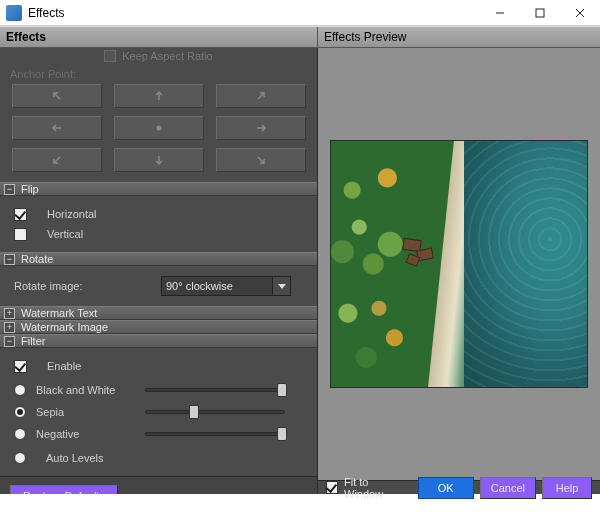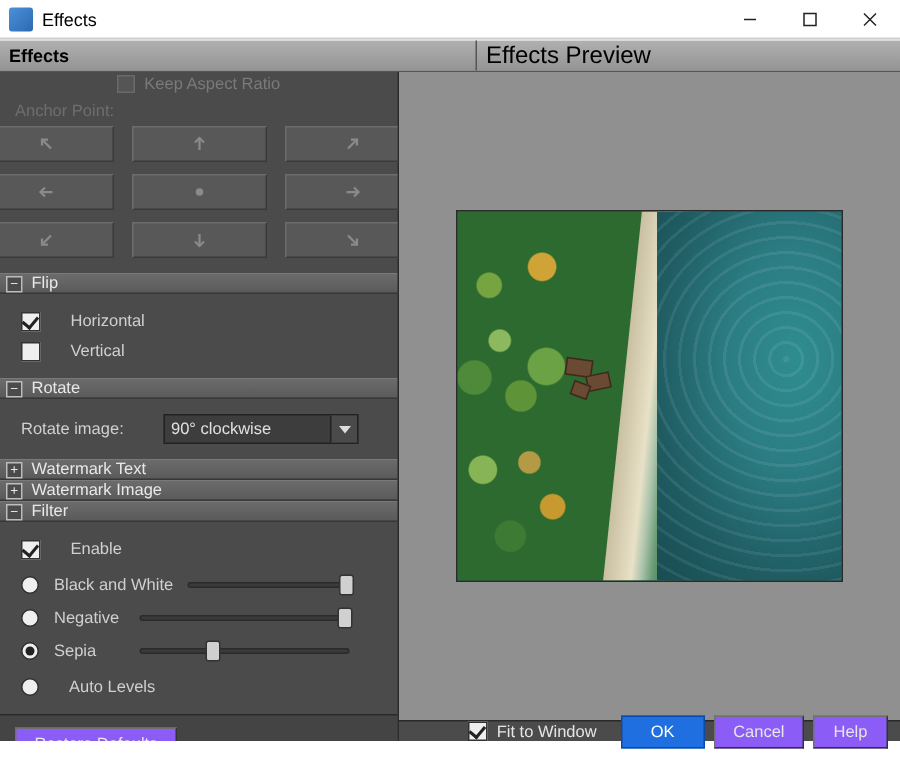--- a/index.html
+++ b/index.html
@@ -6,24 +6,24 @@
   body { width: 600px; height: 522px; background: #fff; overflow: hidden; }
   
   .titlebar { height: 26px; background: #fff; border-bottom: 1px solid #d0d0d0; display: flex; align-items: center; }
   .titlebar .app-icon { width: 16px; height: 16px; margin: 0 6px; background: linear-gradient(135deg,#4a90d9,#2c6ab2); border-radius: 2px; }
   .titlebar .title { flex: 1; color: #000; font-size: 12px; }
   .winbtn { width: 40px; height: 100%; display: flex; align-items: center; justify-content: center; }
   .winbtn svg { width: 10px; height: 10px; stroke: #222; stroke-width: 1; fill: none; }
   
   .panel-headers { height: 22px; display: flex; background: linear-gradient(#b0b0b0,#949494); border-top:1px solid #ddd; border-bottom:1px solid #555; }
   .panel-headers .ph-left { width: 318px; border-right:1px solid #555; padding-left:6px; font-weight:bold; color:#000; line-height:21px; font-size:12px;}
-  .panel-headers .ph-right { flex:1; padding-left:6px; color:#000; line-height:21px; font-size:16px;}
+  .panel-headers .ph-right { flex:1; padding-left:6px; color:#000; line-height:21px; font-size:12px;}
   
   .main { height: 446px; display:flex; background:#4b4b4b; color:#c8c8c8; }
-  .left { width:266px; border-right:1px solid #2a2a2a; display:flex; flex-direction:column; overflow:hidden;}
+  .left { width:318px; border-right:1px solid #2a2a2a; display:flex; flex-direction:column; overflow:hidden;}
   .right { flex:1; display:flex; flex-direction:column; background:#909090;}
   
   .kar { display:flex; align-items:center; gap:6px; justify-content:center; height:18px; color:#7a7a7a; margin-top:2px;}
   .kar .cb { width:12px; height:12px; border:1px solid #6a6a6a; background:#555;}
   .anchor-label { color:#6e6e6e; margin:6px 0 4px 10px; }
   .anchor-grid { display:grid; grid-template-columns: repeat(3, 90px); grid-template-rows: repeat(3, 24px); gap:8px 12px; justify-content:center; padding:0 0 10px 0;}
   .abtn { background:#585858; border:1px solid #3a3a3a; border-top-color:#6c6c6c; border-left-color:#6c6c6c; display:flex; align-items:center; justify-content:center; color:#8a8a8a;}
   .abtn svg { width:12px; height:12px; stroke:#8a8a8a; stroke-width:1.5; fill:none;}
   .abtn.center svg circle { fill:#8a8a8a; stroke:none;}
   
@@ -221,33 +221,33 @@
         </div>
       <div class="slider-row">
         <div class="radio"></div>
         <span class="label">Black and White</span>
         <div class="slider">
             <div class="track"></div>
             <div class="thumb" style="left:98%"></div>
           </div>
       </div>
       <div class="slider-row">
+        <div class="radio sel"></div>
+        <span class="label">Sepia</span>
+        <div class="slider">
+            <div class="track"></div>
+            <div class="thumb" style="left:35%"></div>
+          </div>
+      </div>
+      <div class="slider-row">
         <div class="radio"></div>
         <span class="label">Negative</span>
         <div class="slider">
             <div class="track"></div>
             <div class="thumb" style="left:98%"></div>
-          </div>
-      </div>
-      <div class="slider-row">
-        <div class="radio sel"></div>
-        <span class="label">Sepia</span>
-        <div class="slider">
-            <div class="track"></div>
-            <div class="thumb" style="left:35%"></div>
           </div>
       </div>
       <div class="row">
         <div class="radio"></div>
         <span class="label">Auto Levels</span>
       </div>
     </div>
 
     <div class="left-bottom">
       <div class="btn">Restore Defaults</div>

